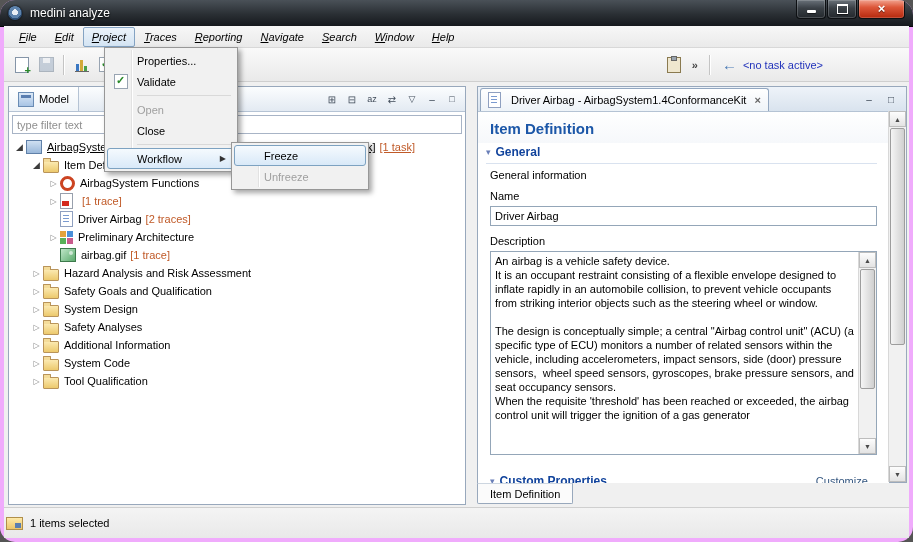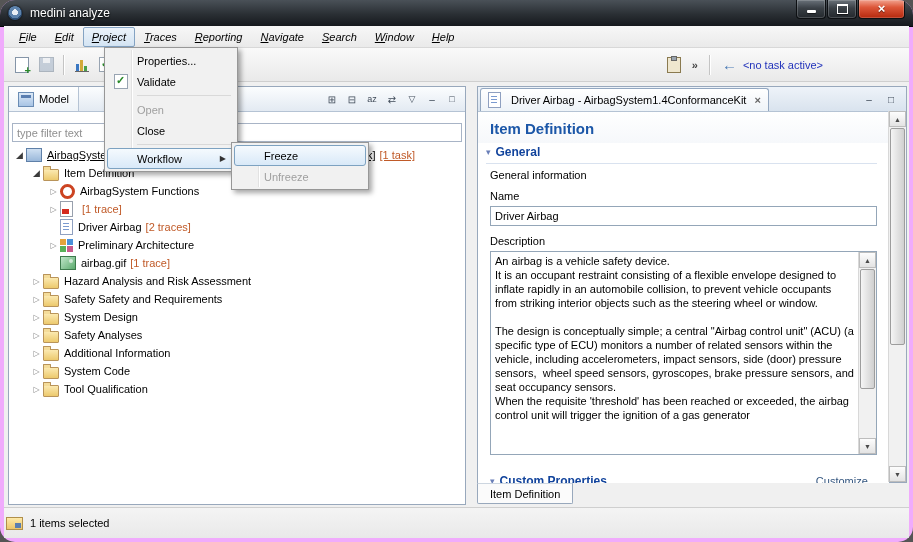--- a/index.html
+++ b/index.html
@@ -70,21 +70,21 @@
              border-bottom:1px solid #b5c3d4;}
   .lp-tab{display:flex;align-items:center;gap:5px;padding:0 9px;background:linear-gradient(#ffffff,#eef3f8);
           border-right:1px solid #b5c3d4;}
   .lp-icons{margin-left:auto;display:flex;align-items:center;gap:2px;padding-right:4px;color:#3f4a58;}
   .hbtn{width:18px;height:18px;display:flex;align-items:center;justify-content:center;font-size:10px;}
   .hbtn.small{font-size:9px;}
   .i-model{width:14px;height:13px;background:linear-gradient(#dce9f7,#a8c4e4);border:1px solid #6a8cb4;position:relative;flex:none;}
   .i-model::after{content:"";position:absolute;left:2px;top:2px;right:2px;height:3px;background:#5a7eb0;}
   .lp-filter{padding:3px 3px 2px;}
   .filter-input{width:100%;height:19px;box-sizing:border-box;border:1px solid #a8b4c6;padding:0 4px;
-                color:#8f8f8f;font:11px "Liberation Sans",sans-serif;background:#fff;margin-top:8px;}
+                color:#8f8f8f;font:11px "Liberation Sans",sans-serif;background:#fff;}
   .tree{padding-top:2px;overflow:hidden;height:365px;}
   .trow{height:18px;display:flex;align-items:center;padding-left:4px;white-space:nowrap;}
   .trow.lvl1{padding-left:21px;} .trow.lvl2{padding-left:38px;}
   .arrow{width:13px;flex:none;font-size:8px;color:#8a8a8a;text-align:center;}
   .arrow.exp{color:#3c3c3c;font-size:9px;}
   .ticon{flex:none;margin-right:5px;}
   .tbadge{color:#c05a28;margin-left:4px;}
   .u{text-decoration:underline;}
   
   .i-project{width:14px;height:12px;background:linear-gradient(#cfe0f2,#9ab8da);border:1px solid #5f80a8;}
@@ -295,21 +295,21 @@
         <span class="tbadge">[1 trace]</span>
       </div>
       <div class="trow lvl1">
         <span class="arrow">▷</span>
         <span class="ticon i-folder"></span>
         <span>Hazard Analysis and Risk Assessment</span>
       </div>
       <div class="trow lvl1">
         <span class="arrow">▷</span>
         <span class="ticon i-folder"></span>
-        <span>Safety Safety and Requirements</span>
+        <span>Safety Goals and Qualification</span>
       </div>
       <div class="trow lvl1">
         <span class="arrow">▷</span>
         <span class="ticon i-folder"></span>
         <span>System Design</span>
       </div>
       <div class="trow lvl1">
         <span class="arrow">▷</span>
         <span class="ticon i-folder"></span>
         <span>Safety Analyses</span>

